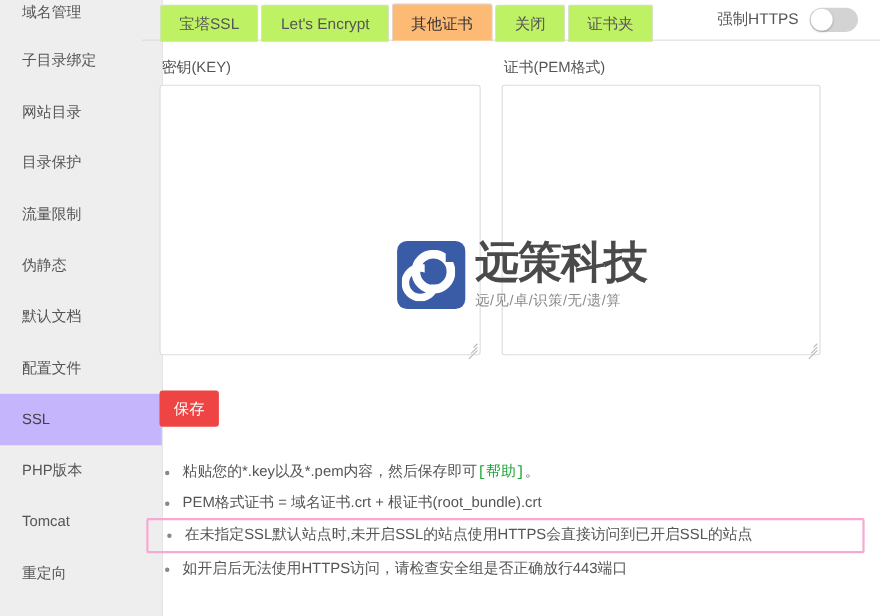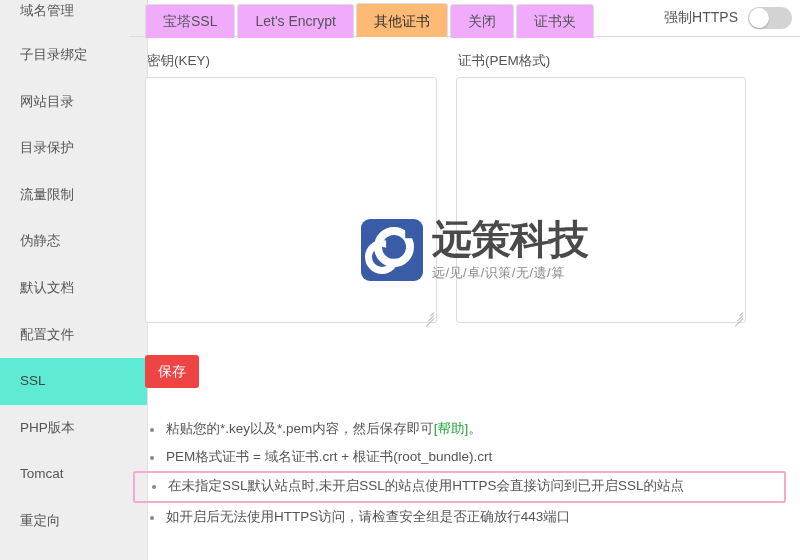--- a/index.html
+++ b/index.html
@@ -39,21 +39,21 @@
     line-height: 46.6px;
     padding-left: 20px;
     font-size: 13.5px;
     color: #555;
     background: #eeeeee;
     box-sizing: border-box;
     white-space: nowrap;
     cursor: pointer;
   }
   .sidebar-item.active {
-    background: #5eead4;
+    background: #c4b5fd;
     color: #444;
   }
 
   
   .main {
     position: absolute;
     left: 129px;
     top: 0;
     width: 671px;
     height: 560px;
@@ -75,21 +75,21 @@
     top: 3px;
     display: flex;
     align-items: flex-end;
   }
   .tab {
     height: 34px;
     line-height: 33px;
     padding: 0 17px;
     font-size: 14px;
     color: #555;
-    background: #f0abfc;
+    background: #bef264;
     border: 1px solid #ddd;
     border-bottom: none;
     margin-right: 2px;
     border-radius: 3px 3px 0 0;
     box-sizing: border-box;
     cursor: pointer;
     white-space: nowrap;
   }
   .tab.active {
     background: #fdba74;
@@ -104,21 +104,21 @@
     position: absolute;
     left: 0;
     right: 0;
     bottom: -1px;
     height: 2px;
     background: #ffffff;
   }
 
   .https-toggle-wrap {
     position: absolute;
-    right: 8px;
+    right: 20px;
     top: 7px;
     display: flex;
     align-items: center;
     gap: 10px;
   }
   .https-label {
     font-size: 14px;
     color: #555;
     white-space: nowrap;
   }
@@ -323,20 +323,21 @@
     height: 32px;
     line-height: 26px;
     margin-left: 4px;
     width: 653px;
     padding-left: 33px;
   }
   .tip.highlight::before { left: 17px; top: 12px; }
   .help-link {
     color: #20a53a;
     cursor: pointer;
+    font-family: Liberation Mono, monospace;
   }
 </style>
 </head>
 <body>
 
 <div id="app">
 
   <div class="sidebar" id="sidebar" style="padding-top: 0px;">
       <div class="sidebar-item" style="height: 32px; line-height: 22px;"><span>域名管理</span></div>
       <div class="sidebar-item"><span>子目录绑定</span></div>

